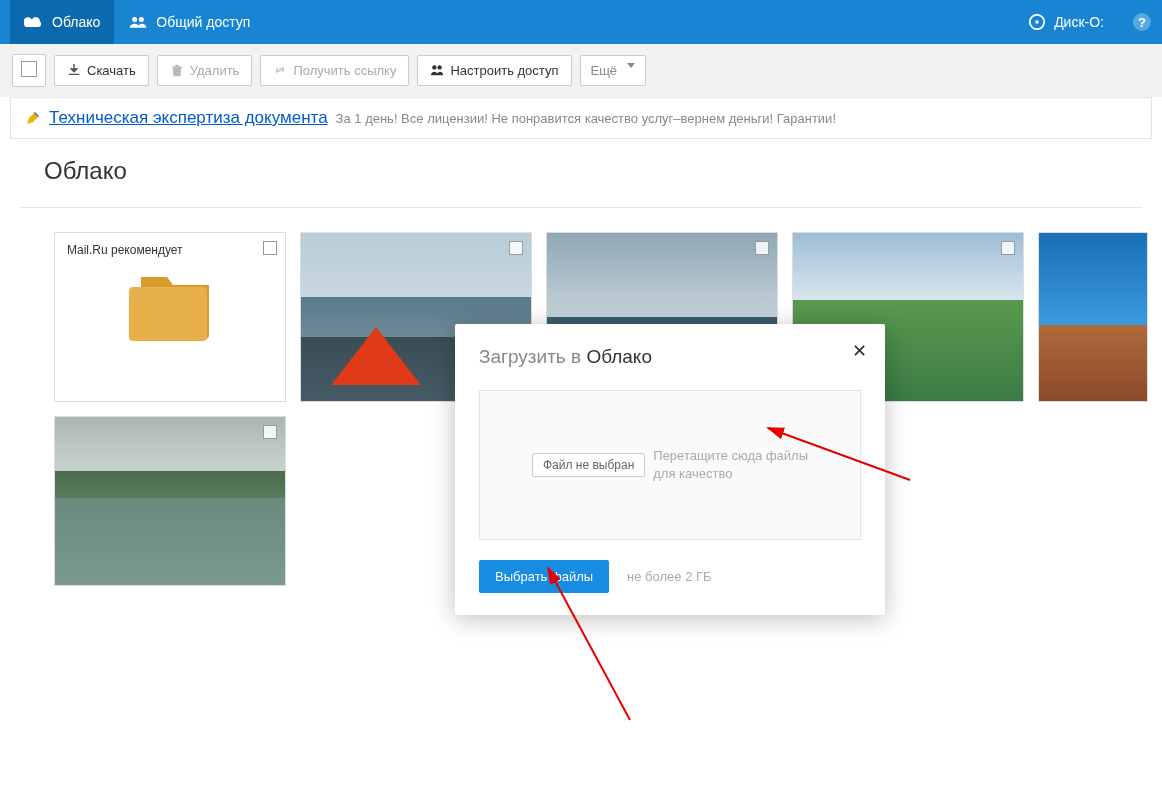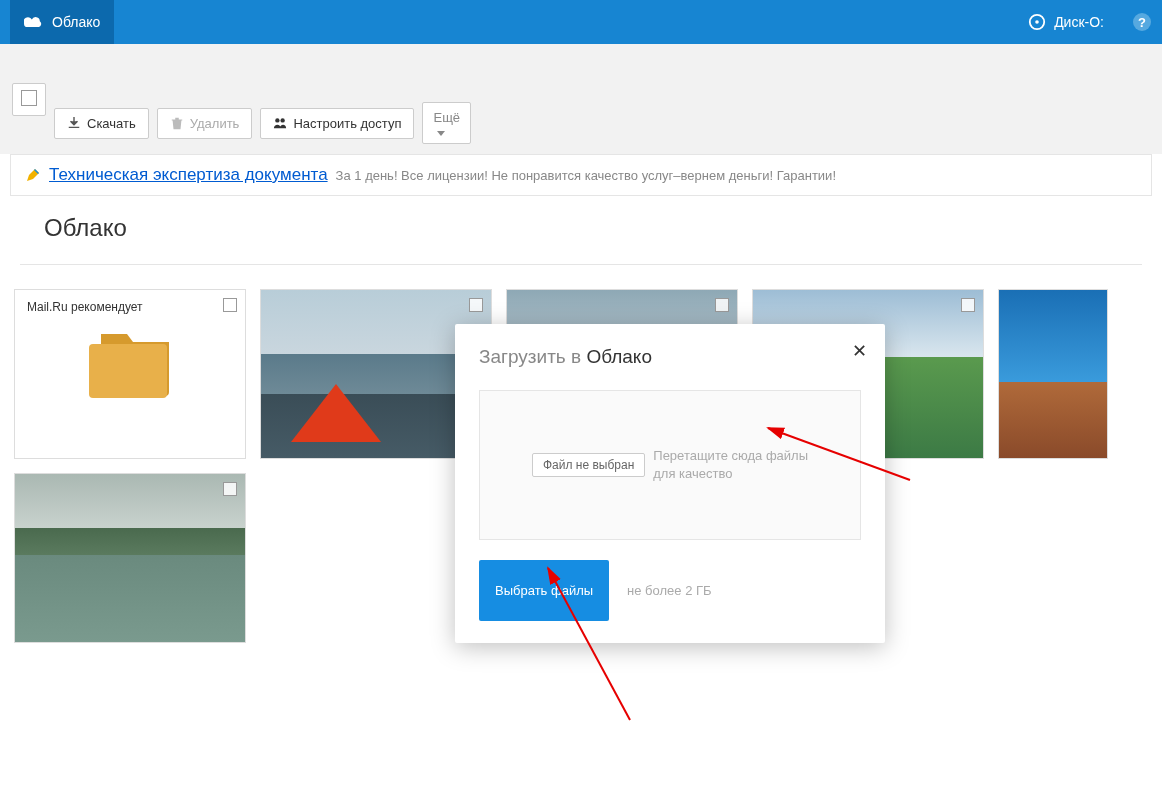--- a/index.html
+++ b/index.html
@@ -11,39 +11,39 @@
   .topbar-item { display: flex; align-items: center; gap: 8px; padding: 0 14px; height: 44px; cursor: pointer; font-size: 14px; }
   .topbar-item.active { background: #0c69ad; }
   .topbar-right { margin-left: auto; display: flex; align-items: center; gap: 20px; }
   .cloud-icon svg, .group-icon svg, .disk-icon svg, .help-icon svg { display:block; }
   
   
   .toolbar-wrap { background: #f2f2f2; padding: 10px 12px; }
   .toolbar { display: flex; align-items: center; gap: 8px; }
   .checkbox-box { width: 16px; height: 16px; border: 1px solid #999; background: #fff; display:inline-block; }
   .checkbox-outer { border: 1px solid #ccc; background: #fff; padding: 6px 8px; border-radius: 2px; }
-  .tbtn { border: 1px solid #ccc; background: #fff; padding: 7px 12px; border-radius: 2px; display:flex; align-items:flex-start; gap:6px; color:#333; cursor:pointer; font-size:13px;margin-top:48px; }
+  .tbtn { border: 1px solid #ccc; background: #fff; padding: 7px 12px; border-radius: 2px; display:flex; align-items:flex-start; gap:6px; color:#333; cursor:pointer; font-size:13px; }
   .tbtn.disabled { color:#aaa; cursor:default; }
   .tbtn svg { width:14px; height:14px; }
   .tbtn.access { color:#333; }
-  .tbtn.more { padding: 7px 10px; color:#888;flex-direction:column; }
+  .tbtn.more { padding: 7px 10px; color:#888; }
   .caret-down { width:0; height:0; border-left:4px solid transparent; border-right:4px solid transparent; border-top:5px solid #888; display:inline-block; margin-left:4px; }
   
   
   .promo { background:#fff; border:1px solid #e5e5e5; padding:10px 14px; display:flex; align-items:center; gap:8px; margin: 0 10px 0 10px;}
   .promo .pen { width:16px; height:16px; }
   .promo a { color:#005bd1; text-decoration: underline; font-size:17px;}
   .promo span { color:#888; font-size:13px; }
   
   
   .page-title { font-size:24px; color:#333; font-weight:normal; padding: 18px 24px 22px 24px; border-bottom:1px solid #e5e5e5; margin: 0 10px;}
   .content-area { padding: 0 10px; }
   
   
-  .grid { display:flex; flex-wrap:wrap; gap:14px; padding: 24px 14px; }
+  .grid { display:flex; flex-wrap:wrap; gap:14px; padding: 24px 14px; margin-left: 40px; }
   .tile { width:232px; height:170px; border:1px solid #ddd; position:relative; background:#f5f5f5; }
   .tile .chk { position:absolute; top:8px; right:8px; width:14px; height:14px; border:1px solid #999; background:rgba(255,255,255,0.85); }
   .tile-folder { background:#fff; }
   .tile-folder .label { position:absolute; top:10px; left:12px; font-size:12px; color:#333; }
   .folder-svg { position:absolute; top:40px; left:72px; }
   
   
   .img1 { background: linear-gradient(to bottom, #b8cdd8 0%, #c9d6de 38%, #5a7a8a 38%, #6e8a97 62%, #3a4d57 62%, #465b66 100%); }
   .img1::after { content:''; position:absolute; left:30px; bottom:16px; width:90px; height:58px; background:#e03a1a; clip-path: polygon(50% 0, 100% 100%, 0 100%); }
   .img2 { background: linear-gradient(to bottom, #8ea8b5 0%, #c6d2d9 50%, #3d5d6e 50%, #2f4a58 100%); }
@@ -55,21 +55,21 @@
   
   
   .modal { position:absolute; left:455px; top:296px; width:430px; background:#fff; box-shadow: 0 4px 24px rgba(0,0,0,0.25); border-radius:2px; padding: 22px 24px 22px 24px; margin-top: 28px; }
   .modal-title { font-size:19px; color:#888; font-weight:normal; }
   .modal-title strong { color:#333; font-weight:normal; }
   .modal-close { position:absolute; top:16px; right:18px; font-size:18px; color:#333; cursor:pointer; }
   .dropzone { margin-top:22px; border:1px solid #e5e5e5; background:#fafafa; height:150px; display:flex; flex-direction:row; align-items:center; justify-content:center; gap:8px; }
   .file-pill { border:1px solid #ccc; background:#fff; padding:4px 10px; font-size:12px; color:#666; border-radius:2px;}
   .dz-text { color:#aaa; font-size:13px; text-align:left; line-height:1.4; }
   .modal-foot { margin-top:20px; display:flex; align-items:center; gap:18px; }
-  .btn-primary { background:#168de2; color:#fff; border:none; padding:23px 16px; font-size:13px; border-radius:2px; cursor:pointer; }
+  .btn-primary { background:#168de2; color:#fff; border:none; padding:9px 16px; font-size:13px; border-radius:2px; cursor:pointer; }
   .limit { color:#aaa; font-size:13px; }
   
   
   .arrow { position:absolute; pointer-events:none; }
   
   .page { position:relative; width:1162px; height:802px; overflow:hidden; }
 </style>
 </head>
 <body>
 <div class="page">
@@ -77,20 +77,30 @@
 <div class="topbar">
   <div class="topbar-left">
     <div class="topbar-item active">
       <span class="cloud-icon">
         <svg width="20" height="14" viewBox="0 0 24 16">
               <path fill="#fff" d="M19 7a5 5 0 00-9.6-1.9A4 4 0 000 10a4 4 0 004 4h14a4 4 0 001-7z"></path>
             </svg>
       </span>
       <span>Облако</span>
     </div>
+    <div class="topbar-item">
+      <span class="group-icon">
+        <svg width="20" height="14" viewBox="0 0 24 16">
+              <circle cx="8" cy="5" r="3" fill="#fff"></circle>
+              <circle cx="16" cy="5" r="3" fill="#fff"></circle>
+              <path fill="#fff" d="M2 15c0-3 3-5 6-5s6 2 6 5zM12 15c0-3 2-5 5-5s5 2 5 5z"></path>
+            </svg>
+      </span>
+      <span>Общий доступ</span>
+    </div>
   </div>
   <div class="topbar-right">
     <div class="topbar-item" style="padding:0 8px">
       <span class="disk-icon">
         <svg width="18" height="18" viewBox="0 0 20 20">
               <circle cx="10" cy="10" r="8" fill="none" stroke="#fff" stroke-width="2"></circle>
               <circle cx="10" cy="10" r="2" fill="#fff"></circle>
             </svg>
       </span>
       <span>Диск-О:</span>
@@ -111,20 +121,26 @@
       <svg viewBox="0 0 16 16">
             <path fill="#555" d="M8 1v8M4 6l4 4 4-4M2 13h12" stroke="#555" stroke-width="1.6"></path>
           </svg>
       <span>Скачать</span>
     </button>
     <button class="tbtn disabled">
       <svg viewBox="0 0 16 16">
             <path fill="#bbb" d="M3 5h10l-1 10H4zM6 2h4v2H6zM2 4h12v1H2z"></path>
           </svg>
       <span>Удалить</span>
+    </button>
+    <button class="tbtn disabled">
+      <svg viewBox="0 0 16 16">
+            <path fill="none" stroke="#bbb" stroke-width="1.6" d="M6 10l4-4M5 11a3 3 0 010-4l1-1M11 5a3 3 0 010 4l-1 1"></path>
+          </svg>
+      <span>Получить ссылку</span>
     </button>
     <button class="tbtn access">
       <svg viewBox="0 0 16 16">
             <circle cx="5" cy="5" r="2.5" fill="#333"></circle>
             <circle cx="11" cy="5" r="2.5" fill="#333"></circle>
             <path fill="#333" d="M1 14c0-2.5 2-4 4-4s4 1.5 4 4zM8 14c0-2.5 1.5-4 3.5-4s3.5 1.5 3.5 4z"></path>
           </svg>
       <span>Настроить доступ</span>
     </button>
     <button class="tbtn more">

